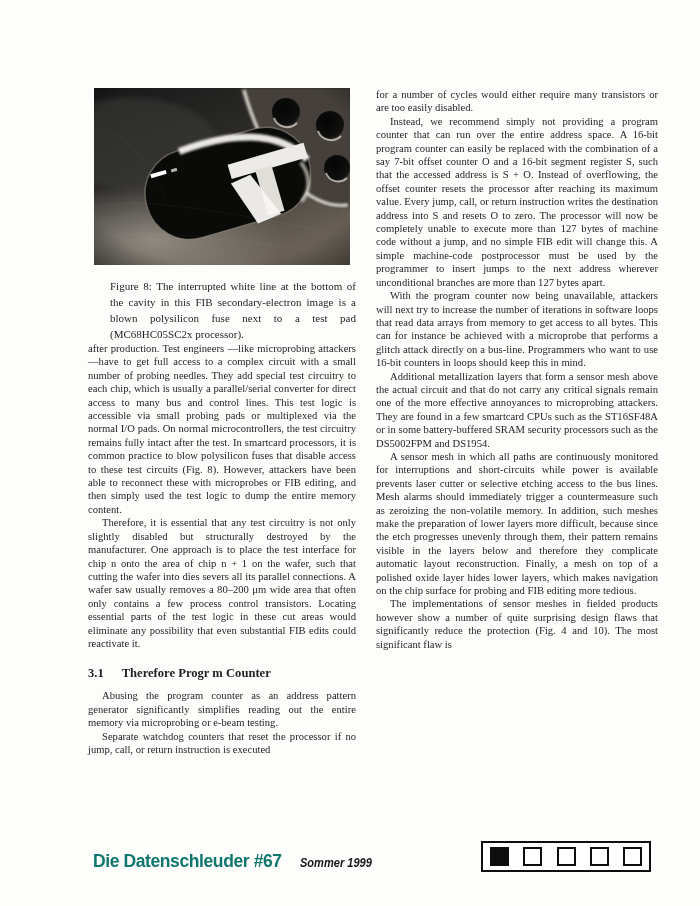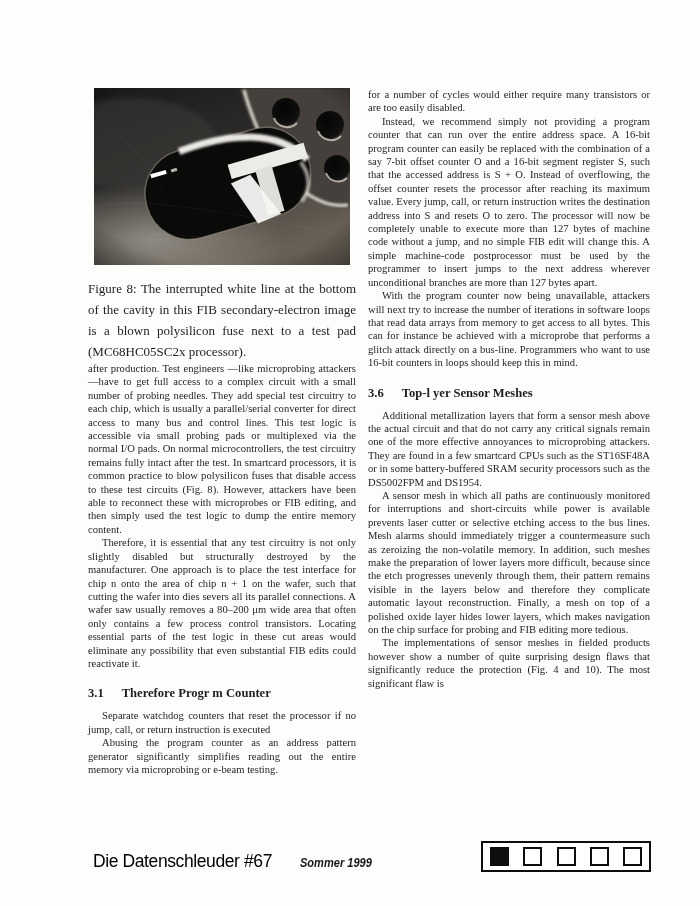--- a/index.html
+++ b/index.html
@@ -3,34 +3,34 @@
 <meta charset="utf-8">
 <style>
   html,body{margin:0;padding:0;background:#d9d9d9;}
   .page{
     position:relative;width:700px;height:906px;background:#fdfdfc;
     font-family:"Liberation Serif",serif;color:#1e1e1e;overflow:hidden;
     margin:0 auto;
   }
   .col{position:absolute;top:88px;}
   .col-left{left:88px;width:268px;}
-  .col-right{left:368px;width:282px;}
+  .col-right{left:376px;width:282px;}
   p.body{margin:0;font-size:10.6px;line-height:13.4px;text-align:justify;}
   p.indent{text-indent:14px;}
   figure{margin:0;padding:0;}
   .photo{width:256px;height:177px;margin-left:6px;background:#111;}
   .photo svg{display:block;}
-  figcaption{margin-top:13px;font-size:13px;line-height:21px;text-align:justify;}
+  figcaption{margin-top:13px;font-size:11px;line-height:16px;text-align:justify;margin-left:22px;}
   .body-start{margin-top:36px;}
   h3.heading{margin:16px 0 9px 0;font-size:12.6px;font-weight:bold;line-height:14px;}
   h3.heading .hnum{display:inline-block;margin-right:15px;}
   .footer-journal{
     position:absolute;left:93px;top:851px;
-    font-family:"Liberation Sans",sans-serif;font-weight:normal;
-    font-size:17.5px;letter-spacing:-0.4px;color:#000000;
+    font-family:"Liberation Sans",sans-serif;font-weight:bold;
+    font-size:17.5px;letter-spacing:-0.4px;color:#0f766e;
   }
   .footer-issue{
     position:absolute;left:300px;top:856px;
     font-family:"Liberation Sans",sans-serif;font-style:italic;font-weight:bold;
     font-size:12px;color:#161616;transform:scaleX(0.92);transform-origin:left;
   }
   .pm-box{
     position:absolute;left:481px;top:841px;width:152px;height:27px;
     border:2px solid #0e0e0e;background:#fff;
     display:flex;align-items:center;justify-content:space-between;padding:0 7px;
@@ -121,33 +121,29 @@
     </figure>
 
     <p class="body body-start">after production. Test engineers —like microprobing attackers—have to get full access to a complex circuit with a small number of probing needles. They add special test circuitry to each chip, which is usually a parallel/serial converter for direct access to many bus and control lines. This test logic is accessible via small probing pads or multiplexed via the normal I/O pads. On normal microcontrollers, the test circuitry remains fully intact after the test. In smartcard processors, it is common practice to blow polysilicon fuses that disable access to these test circuits (Fig. 8). However, attackers have been able to reconnect these with microprobes or FIB editing, and then simply used the test logic to dump the entire memory content.</p>
     <p class="body indent">Therefore, it is essential that any test circuitry is not only slightly disabled but structurally destroyed by the manufacturer. One approach is to place the test interface for chip n onto the area of chip n + 1 on the wafer, such that cutting the wafer into dies severs all its parallel connections. A wafer saw usually removes a 80–200 μm wide area that often only contains a few process control transistors. Locating essential parts of the test logic in these cut areas would eliminate any possibility that even substantial FIB edits could reactivate it.</p>
 
     <h3 class="heading">
       <span class="hnum">3.1</span>
       <span class="htitle">Therefore Progr m Counter</span>
     </h3>
 
+    <p class="body indent">Abusing the program counter as an address pattern generator significantly simplifies reading out the entire memory via microprobing or e-beam testing.</p>
     <p class="body indent">Separate watchdog counters that reset the processor if no jump, call, or return instruction is executed</p>
-    <p class="body indent">Abusing the program counter as an address pattern generator significantly simplifies reading out the entire memory via microprobing or e-beam testing.</p>
   </div>
 
   <div class="col col-right">
     <p class="body">for a number of cycles would either require many transistors or are too easily disabled.</p>
     <p class="body indent">Instead, we recommend simply not providing a program counter that can run over the entire address space. A 16-bit program counter can easily be replaced with the combination of a say 7-bit offset counter O and a 16-bit segment register S, such that the accessed address is S + O. Instead of overflowing, the offset counter resets the processor after reaching its maximum value. Every jump, call, or return instruction writes the destination address into S and resets O to zero. The processor will now be completely unable to execute more than 127 bytes of machine code without a jump, and no simple FIB edit will change this. A simple machine-code postprocessor must be used by the programmer to insert jumps to the next address wherever unconditional branches are more than 127 bytes apart.</p>
     <p class="body indent">With the program counter now being unavailable, attackers will next try to increase the number of iterations in software loops that read data arrays from memory to get access to all bytes. This can for instance be achieved with a microprobe that performs a glitch attack directly on a bus-line. Programmers who want to use 16-bit counters in loops should keep this in mind.</p>
 
-    <h3 class="heading">
-      <span class="hnum">3.6</span>
-      <span class="htitle">Top-l yer Sensor Meshes</span>
-    </h3>
 
     <p class="body indent">Additional metallization layers that form a sensor mesh above the actual circuit and that do not carry any critical signals remain one of the more effective annoyances to microprobing attackers. They are found in a few smartcard CPUs such as the ST16SF48A or in some battery-buffered SRAM security processors such as the DS5002FPM and DS1954.</p>
     <p class="body indent">A sensor mesh in which all paths are continuously monitored for interruptions and short-circuits while power is available prevents laser cutter or selective etching access to the bus lines. Mesh alarms should immediately trigger a countermeasure such as zeroizing the non-volatile memory. In addition, such meshes make the preparation of lower layers more difficult, because since the etch progresses unevenly through them, their pattern remains visible in the layers below and therefore they complicate automatic layout reconstruction. Finally, a mesh on top of a polished oxide layer hides lower layers, which makes navigation on the chip surface for probing and FIB editing more tedious.</p>
     <p class="body indent">The implementations of sensor meshes in fielded products however show a number of quite surprising design flaws that significantly reduce the protection (Fig. 4 and 10). The most significant flaw is</p>
   </div>
 
   <div class="footer-journal">Die Datenschleuder #67</div>
   <div class="footer-issue">Sommer 1999</div>
   <div class="pm-box">
       <div class="pm-square filled"></div>

